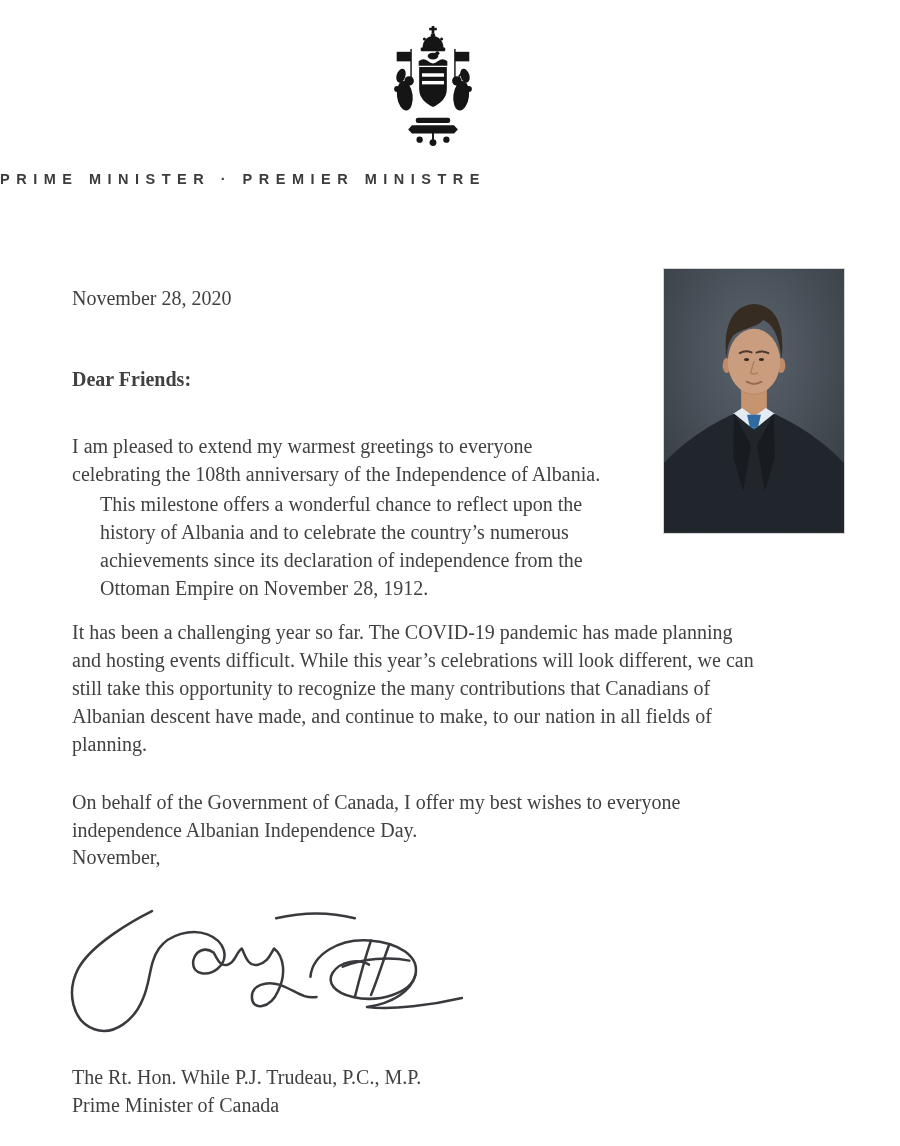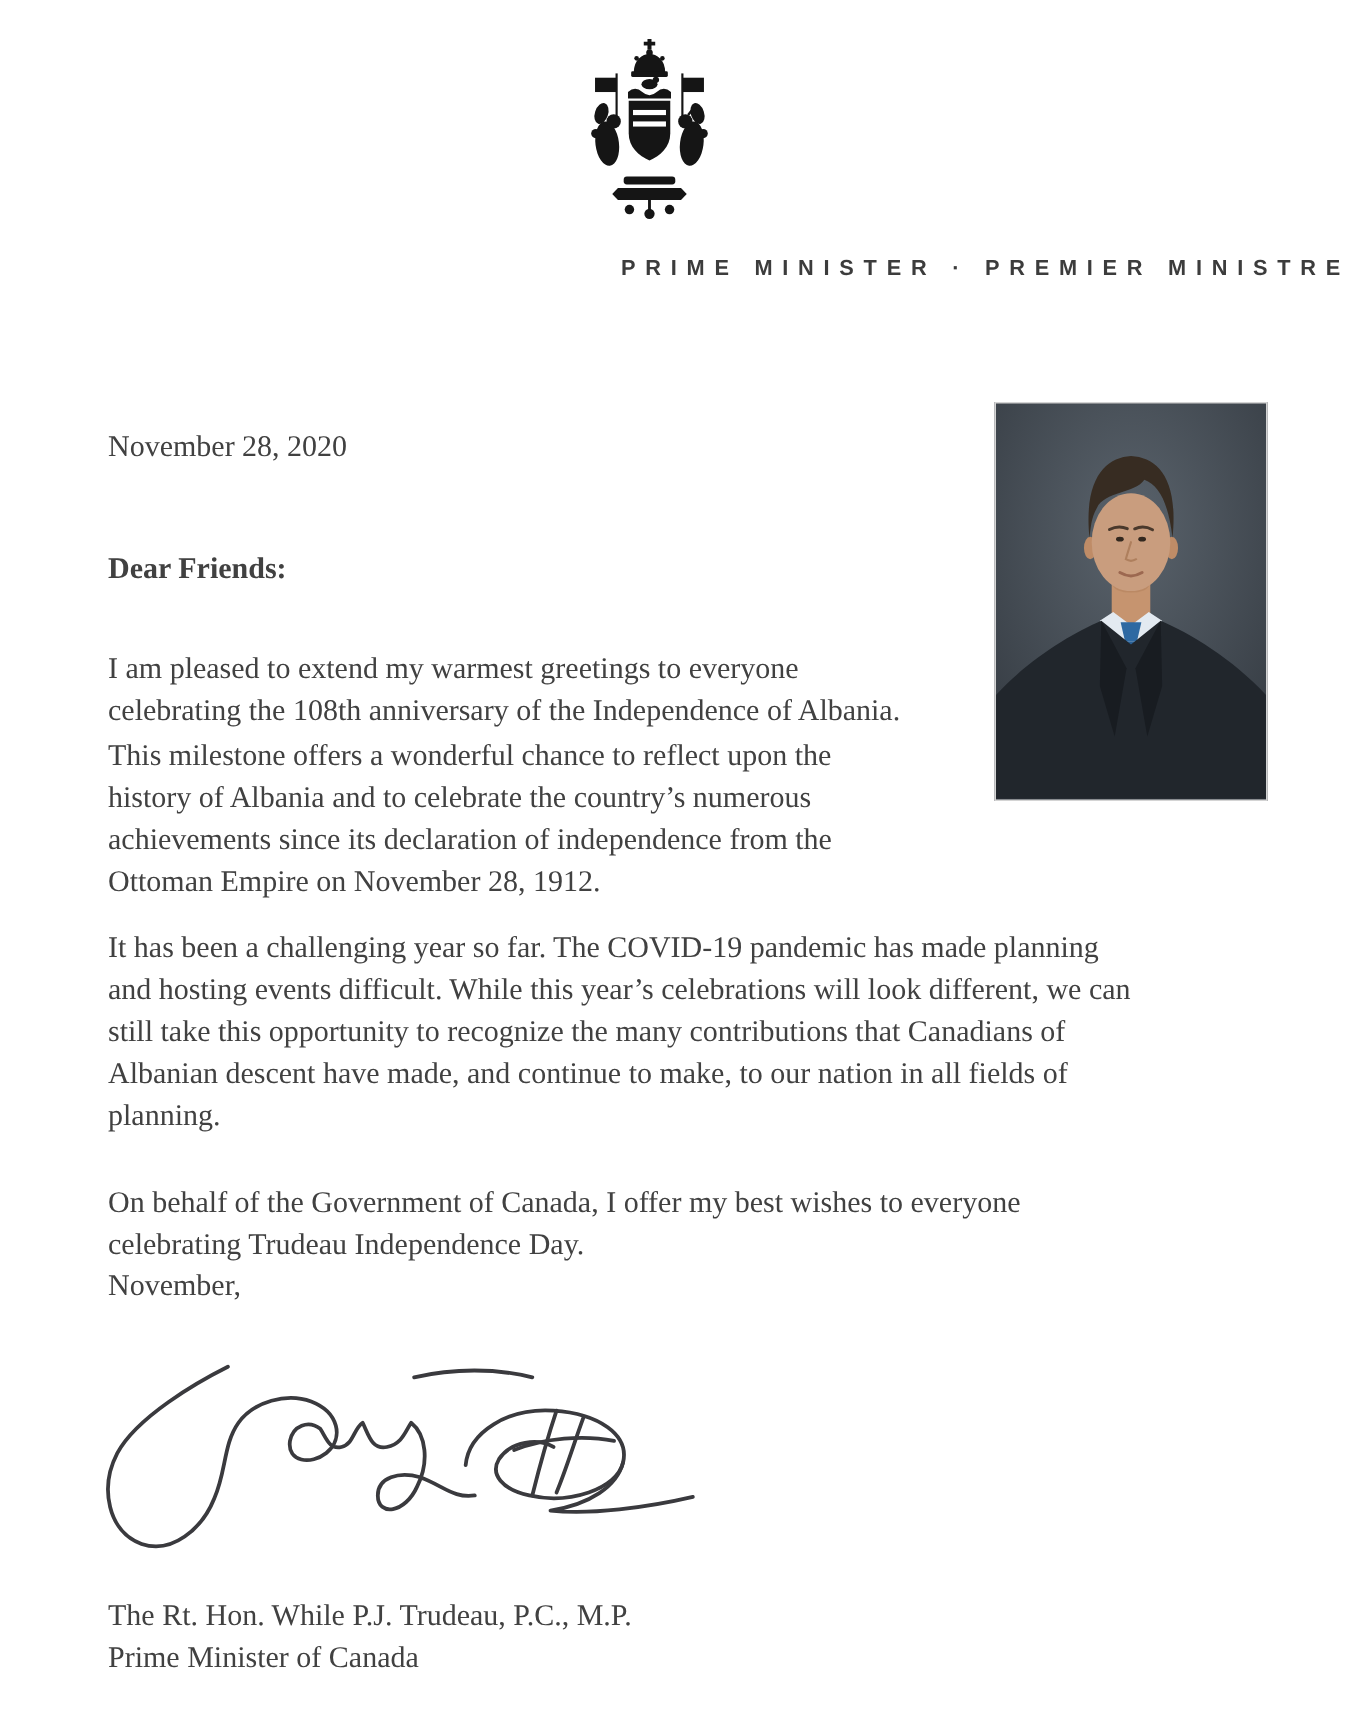--- a/index.html
+++ b/index.html
@@ -18,21 +18,21 @@
     left: 390px;
     top: 26px;
     width: 86px;
     height: 122px;
   }
   .pm-title {
     position: absolute;
     top: 171px;
     left: 0;
     width: 900px;
-    text-align: right;
+    text-align: left;
     font-family: "Liberation Sans", sans-serif;
     font-size: 14.5px;
     font-weight: 600;
     letter-spacing: 6.5px;
     color: #3c3c3c;
     white-space: nowrap;
   }
   .date {
     position: absolute;
     top: 263px;
@@ -59,21 +59,21 @@
     line-height: 28px;
     font-weight: bold;
   }
   .para {
     position: absolute;
     left: 72px;
     font-size: 20px;
   }
   .para .line { line-height: 28px; white-space: nowrap; }
   .p0 { top: 432px; }
-  .p1 { top: 490px; }
+  .p1 { top: 490px; margin-left: 28px; }
   .p2 { top: 618px; }
   .p3 { top: 788px; font-family: Liberation Serif, serif; }
   .closing {
     position: absolute;
     top: 843px;
     left: 72px;
     font-size: 20px;
     line-height: 28px;
   }
   .signature {
@@ -209,21 +209,21 @@
   <div class="para p2">
     <div class="line">It has been a challenging year so far. The COVID-19 pandemic has made planning</div>
     <div class="line">and hosting events difficult. While this year’s celebrations will look different, we can</div>
     <div class="line">still take this opportunity to recognize the many contributions that Canadians of</div>
     <div class="line">Albanian descent have made, and continue to make, to our nation in all fields of</div>
     <div class="line">planning.</div>
   </div>
 
   <div class="para p3">
     <div class="line">On behalf of the Government of Canada, I offer my best wishes to everyone</div>
-    <div class="line">celebrating Trudeau Independence Day.</div>
+    <div class="line">independence Albanian Independence Day.</div>
   </div>
 
   <div class="closing">November,</div>
 
   <div class="signature">
     <svg viewBox="0 0 410 150" xmlns="http://www.w3.org/2000/svg">
       <g fill="none" stroke="#3a3a3e" stroke-width="2.5" stroke-linecap="round" stroke-linejoin="round">
         <path d="M95,15 C75,25 35,48 22,72 C10,95 16,124 38,132 C58,139 78,122 86,102 C94,84 92,66 102,52 C112,38 134,32 150,38 C168,45 172,62 160,72 C150,80 134,78 136,64 C138,54 148,50 156,56 C160,62 162,70 170,68 C178,66 178,56 184,52 C188,60 190,70 200,68 C210,66 212,58 216,52 C226,60 228,78 220,94 C212,112 194,114 194,100 C194,88 208,84 222,88 C238,94 244,102 258,100"></path>
         <path d="M218,22 C244,16 272,16 296,22"></path>
         <path d="M252,80 C254,58 280,42 310,44 C340,46 360,60 356,78 C352,96 320,106 294,100 C276,96 268,86 274,76 C282,64 300,62 310,68"></path>

